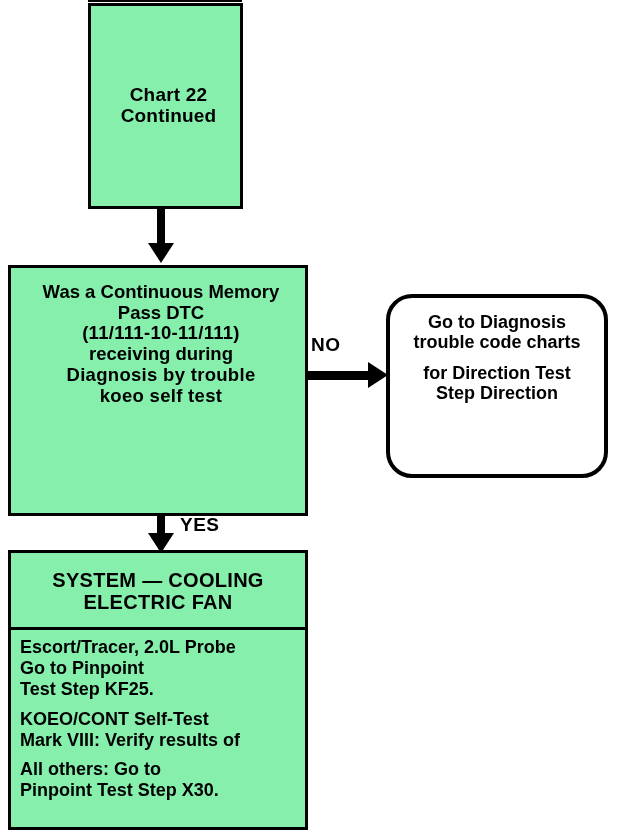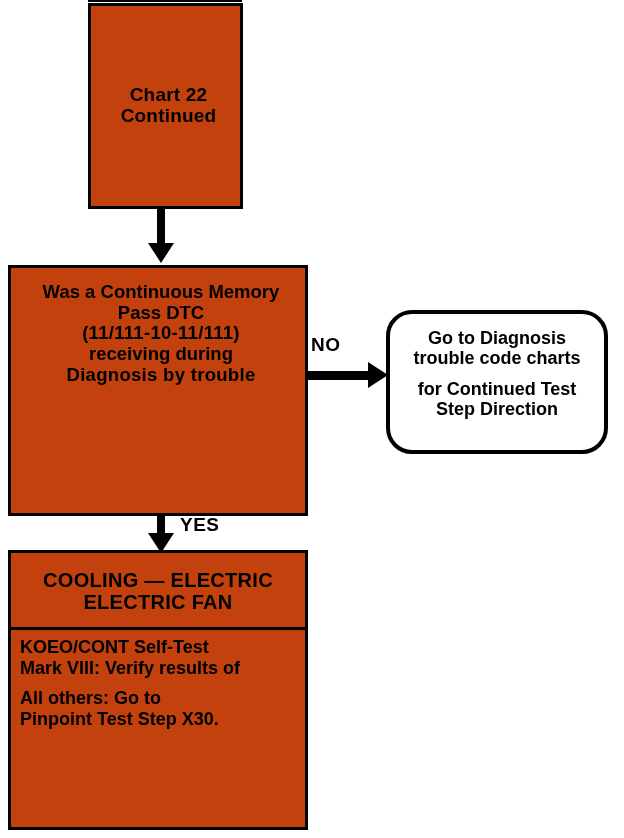--- a/index.html
+++ b/index.html
@@ -15,21 +15,21 @@
     overflow: hidden;
     font-family: "Liberation Sans", "DejaVu Sans", sans-serif;
     color: #000000;
   }
 
   
   .box {
     position: absolute;
     box-sizing: border-box;
     border: 3px solid #000;
-    background: #c2410c;
+    background: #86efac;
   }
   .rbox {
     position: absolute;
     box-sizing: border-box;
     border: 4px solid #000;
     border-radius: 26px;
     background: #fff;
   }
   .vline {
     position: absolute;
@@ -124,50 +124,56 @@
   <div class="vline" style="left:157px; top:209px; width:8px; height:36px;"></div>
   <div class="arrow-down" style="left:148px; top:243px;"></div>
 
   <div class="box" style="left:8px; top:265px; width:300px; height:251px;">
     <div class="tblock t-decision" style="left:0; top:14px; width:300px;">
       <span class="tline w-heavy">Was a Continuous Memory</span>
       <span class="tline w-heavy">Pass DTC</span>
       <span class="tline w-reg">(11/111-10-11/111)</span>
       <span class="tline w-heavy">receiving during</span>
       <span class="tline w-reg">Diagnosis  by trouble</span>
+      <span class="tline w-reg">koeo self test</span>
     </div>
   </div>
 
   <div class="hline" style="left:308px; top:371px; width:62px; height:9px;"></div>
   <div class="arrow-right" style="left:368px; top:362px;"></div>
   <div class="edge-label" style="left:311px; top:334px;">NO</div>
 
-  <div class="rbox" style="left:386px; top:310px; width:222px; height:144px;">
+  <div class="rbox" style="left:386px; top:294px; width:222px; height:184px;">
     <div class="tblock t-round" style="left:0; top:14px; width:214px;">
       <span class="tline">Go to  Diagnosis</span>
       <span class="tline">trouble code charts</span>
-      <span class="tline gap">for Continued Test</span>
+      <span class="tline gap">for Direction Test</span>
       <span class="tline">Step Direction</span>
     </div>
   </div>
 
   <div class="vline" style="left:157px; top:516px; width:8px; height:22px;"></div>
   <div class="arrow-down" style="left:148px; top:533px;"></div>
   <div class="edge-label" style="left:180px; top:514px;">YES</div>
 
   <div class="box" style="left:8px; top:550px; width:300px; height:280px;">
 
     <div class="tblock t-sys" style="left:0; top:16px; width:294px;">
-      <span class="tline">COOLING — ELECTRIC</span>
+      <span class="tline">SYSTEM — COOLING</span>
       <span class="tline">ELECTRIC FAN</span>
     </div>
 
     <div class="hline" style="left:0px; top:74px; width:294px; height:3px;"></div>
 
     <div class="t-detail" style="left:9px; top:84px; width:282px;">
+      <div class="para">
+        <span class="tline">Escort/Tracer, 2.0L Probe</span>
+        <span class="tline">Go to  Pinpoint</span>
+        <span class="tline">Test Step KF25.</span>
+      </div>
       <div class="para">
         <span class="tline">KOEO/CONT Self-Test</span>
         <span class="tline">Mark VIII: Verify results of</span>
       </div>
       <div class="para">
         <span class="tline">All others: Go to</span>
         <span class="tline">Pinpoint Test Step X30.</span>
       </div>
     </div>
   </div>

